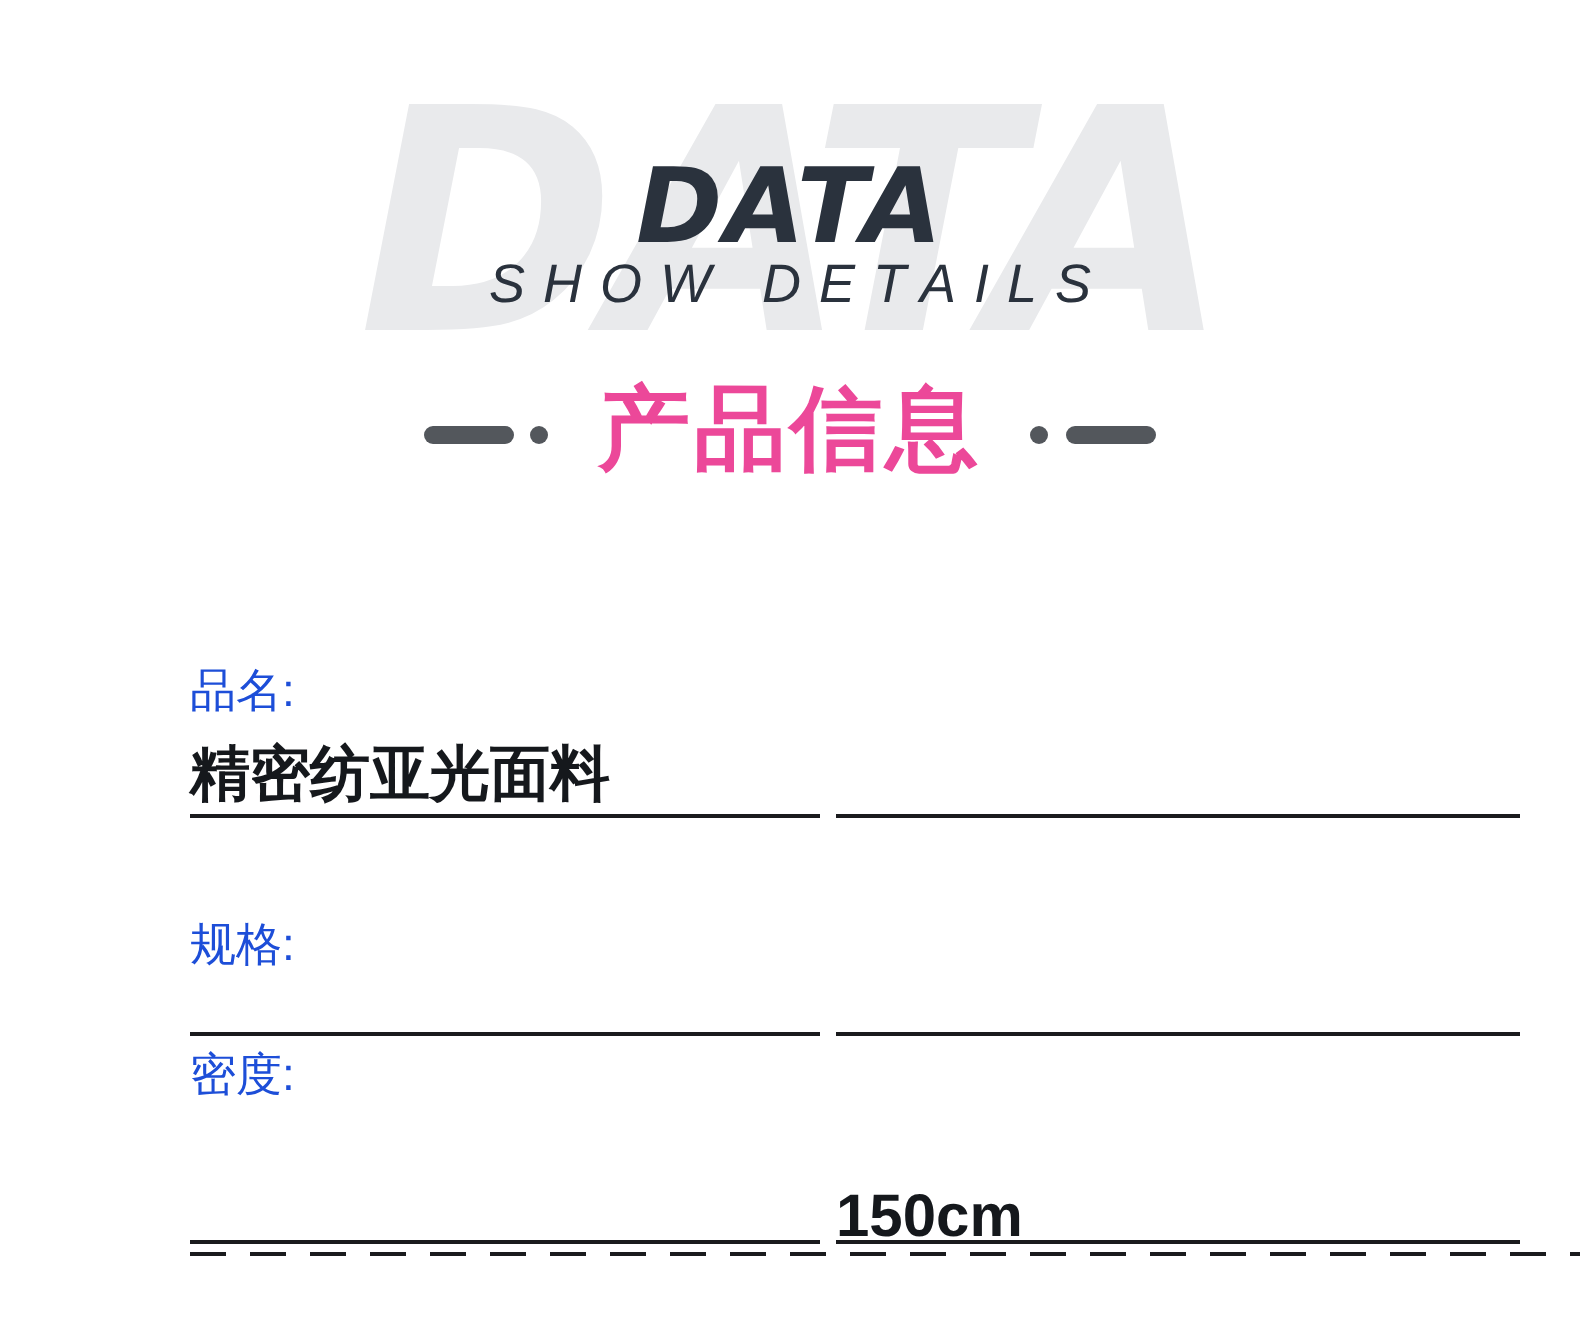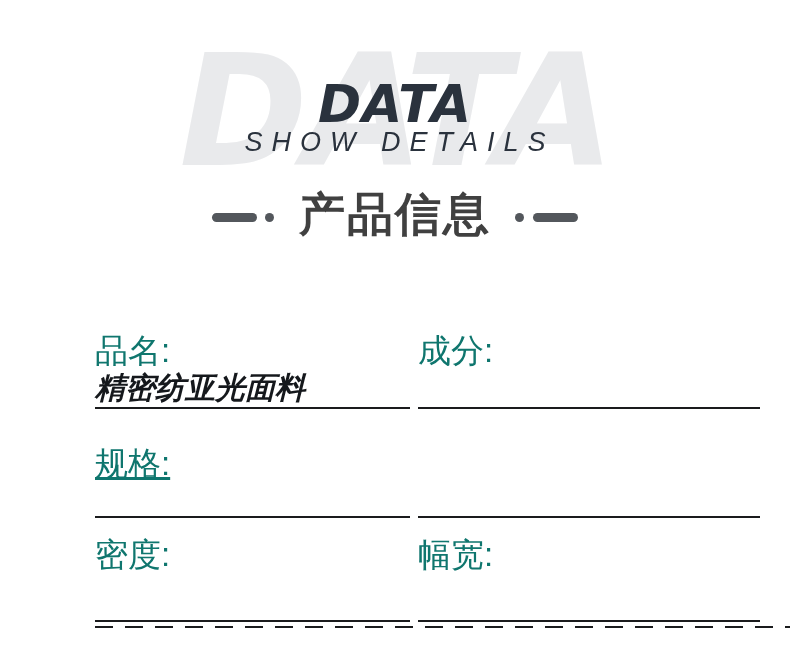--- a/index.html
+++ b/index.html
@@ -21,37 +21,37 @@
     color:#2a323d;letter-spacing:1px;
   }
   .hero-subtitle{
     position:absolute;top:128px;left:0;width:100%;text-align:center;
     font-style:italic;font-weight:400;font-size:27px;line-height:1.1;
     color:#2a323d;letter-spacing:9px;text-indent:9px;white-space:nowrap;
   }
   
   .section-title{
     position:absolute;top:188px;left:0;width:100%;margin:0;text-align:center;
-    font-weight:700;font-size:46px;line-height:1.15;color:#404040;letter-spacing:2px;
+    font-weight:700;font-size:46px;line-height:1.15;color:#ec4899;letter-spacing:2px;
   }
   .decor-dash{position:absolute;top:213px;width:45px;height:9px;border-radius:5px;background:#53575c;}
   .decor-dash.l{left:212px;}
   .decor-dash.r{left:533px;}
   .decor-dot{position:absolute;top:213px;width:9px;height:9px;border-radius:50%;background:#53575c;}
   .decor-dot.l{left:265px;}
   .decor-dot.r{left:515px;}
   
   .cell{position:absolute;white-space:nowrap;}
   .cl{left:95px;width:315px;}
   .cr{left:418px;width:342px;}
-  .spec-label{font-size:33px;font-weight:400;color:#0f766e;line-height:1.1;}
-  .spec-value{font-size:30px;font-weight:700;color:#15181c;line-height:1.1;font-style:italic;}
+  .spec-label{font-size:23px;font-weight:400;color:#1d4ed8;line-height:1.1;}
+  .spec-value{font-size:30px;font-weight:700;color:#15181c;line-height:1.1;}
   .r1l{top:333px;} .r1v{top:371px;}
-  .r2l{top:446px;text-decoration:underline;} .r2v{top:483px;}
-  .r3l{top:537px;} .r3v{top:592px;}
+  .r2l{top:460px;} .r2v{top:483px;}
+  .r3l{top:525px;} .r3v{top:592px;}
   .uline{position:absolute;height:2px;background:#1a1b1d;}
   .uline.cl1{left:95px;width:315px;top:407px;}
   .uline.cr1{left:418px;width:342px;top:407px;}
   .uline.cl2{left:95px;width:315px;top:516px;}
   .uline.cr2{left:418px;width:342px;top:516px;}
   .uline.cl3{left:95px;width:315px;top:620px;}
   .uline.cr3{left:418px;width:342px;top:620px;}
   .dashline{
     position:absolute;left:95px;top:626px;width:695px;height:2px;
     background:repeating-linear-gradient(90deg,#1a1b1d 0 18px,transparent 18px 30px);
@@ -69,27 +69,26 @@
   </div>
 
   <span class="decor-dash l"></span>
   <span class="decor-dot l"></span>
   <h2 class="section-title">产品信息</h2>
   <span class="decor-dot r"></span>
   <span class="decor-dash r"></span>
 
   <div class="cell cl r1l spec-label">品名:</div>
   <div class="cell cl r1v spec-value">精密纺亚光面料</div>
-  <div class="cell cr r1l spec-label">成分:</div>
   <div class="uline cl1"></div>
   <div class="uline cr1"></div>
 
   <div class="cell cl r2l spec-label">规格:</div>
   <div class="uline cl2"></div>
   <div class="uline cr2"></div>
 
   <div class="cell cl r3l spec-label">密度:</div>
-  <div class="cell cr r3l spec-label">幅宽:</div>
+  <div class="cell cr r3v spec-value">150cm</div>
   <div class="uline cl3"></div>
   <div class="uline cr3"></div>
   <div class="dashline"></div>
 
 </div>
 
 </body></html>

